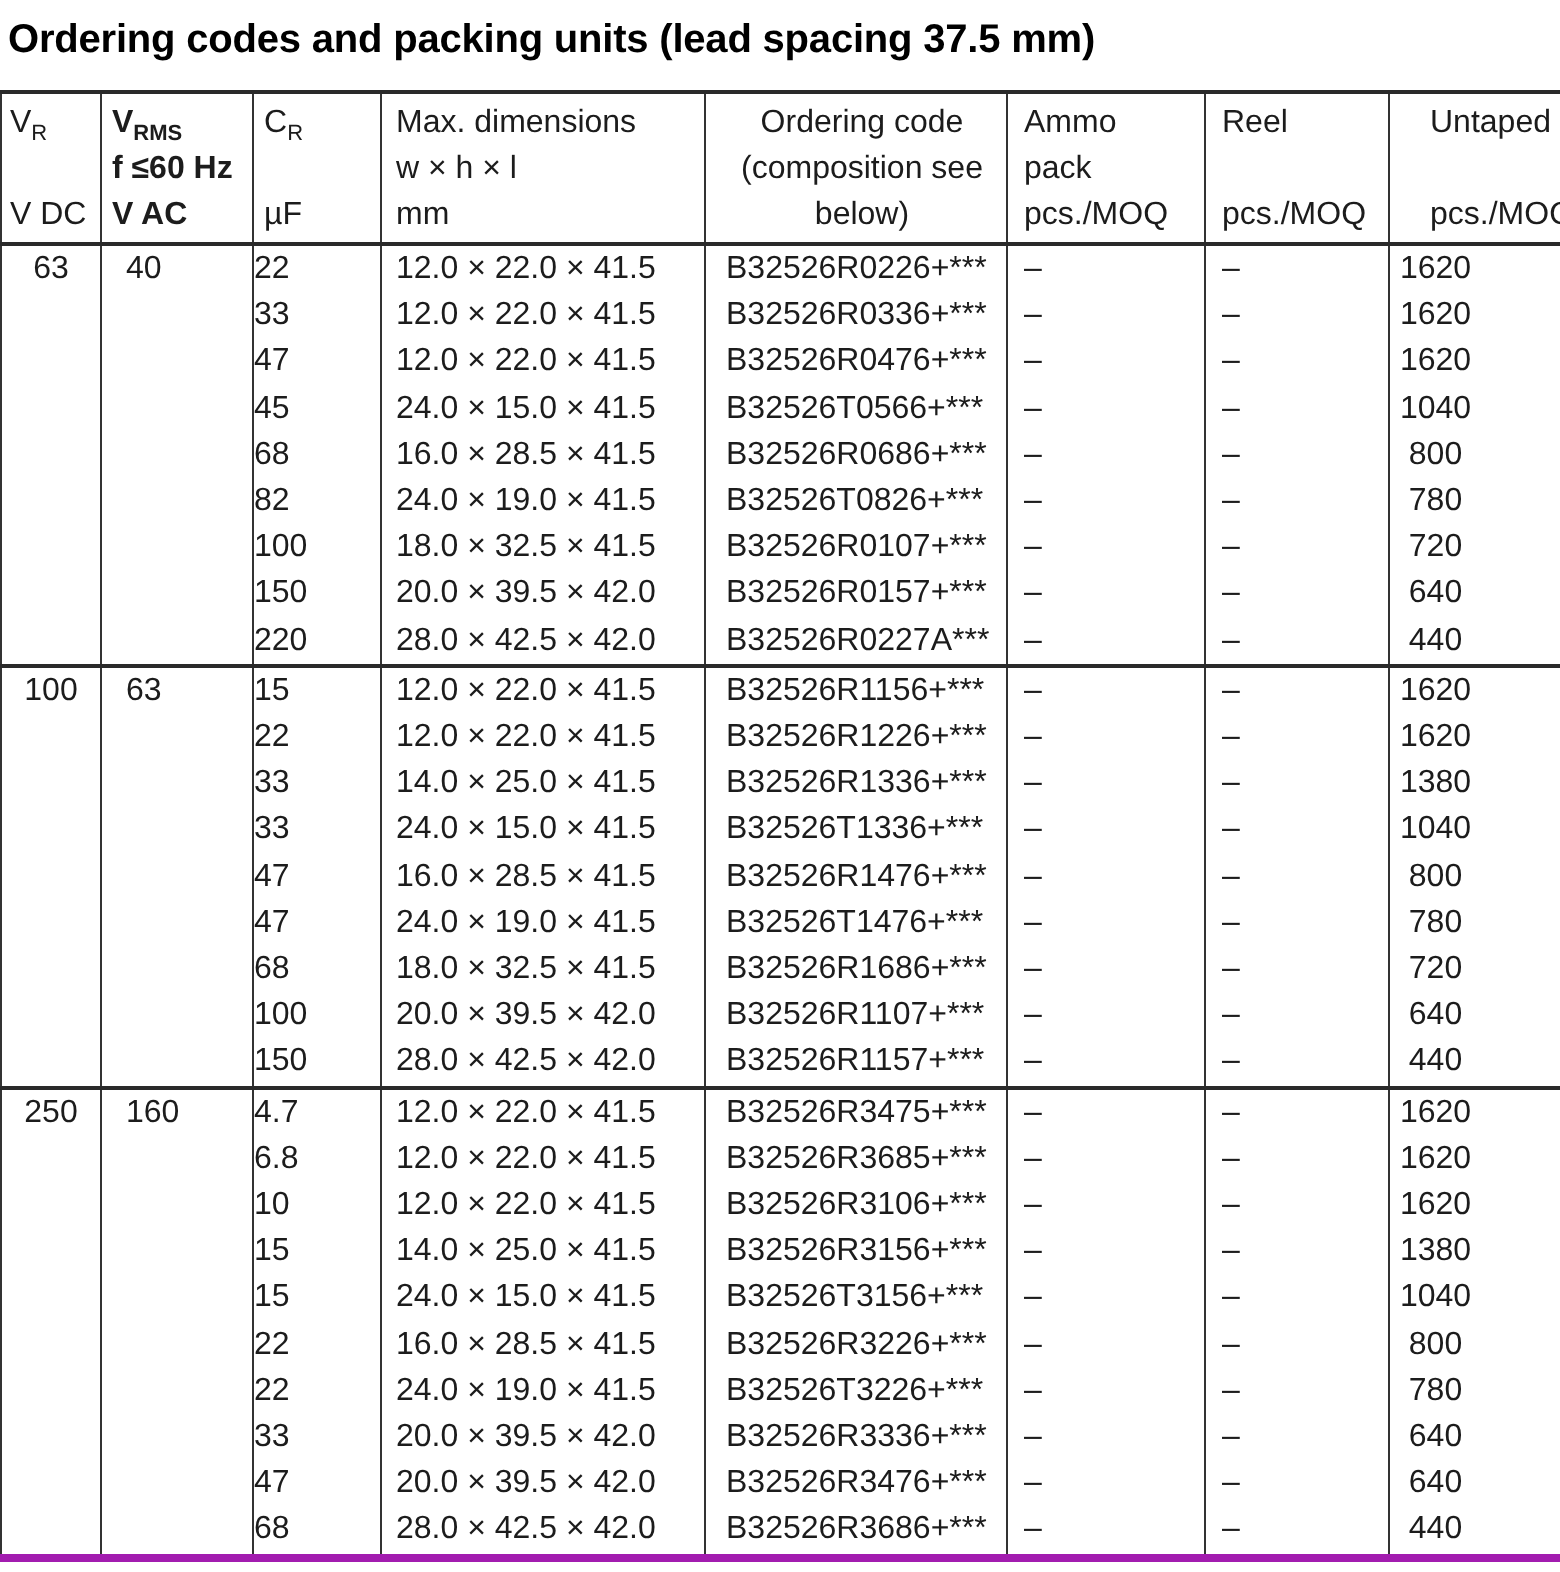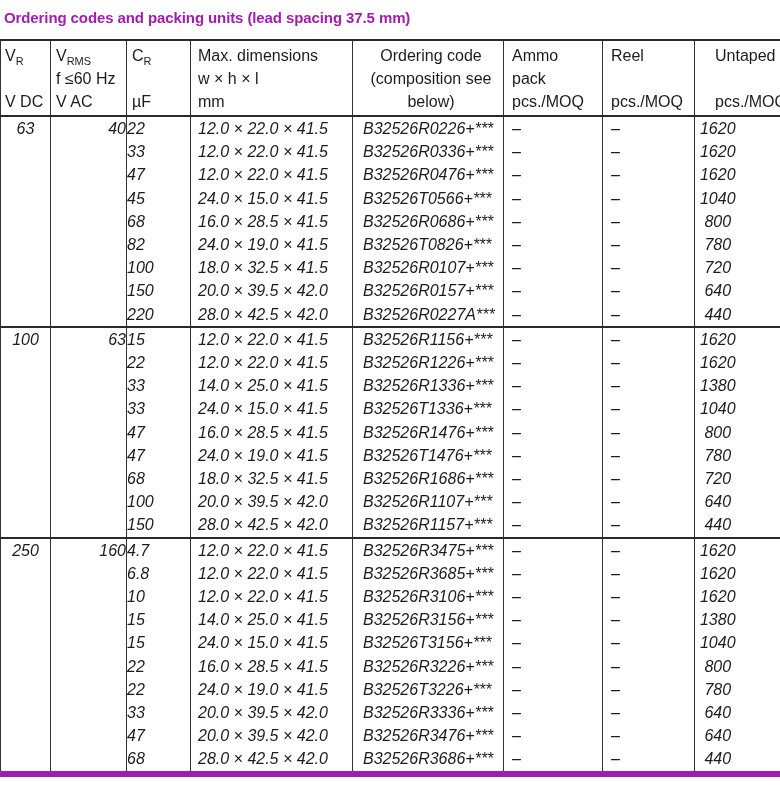--- a/index.html
+++ b/index.html
@@ -1,43 +1,43 @@
 <!DOCTYPE html>
 <html><head>
 <meta charset="utf-8">
 <style>
   html,body{margin:0;padding:0;background:#fff;}
   body{width:780px;height:786px;overflow:hidden;
        font-family:"Liberation Sans","DejaVu Sans",sans-serif;color:#1c1c1c;}
-  .title{font-size:15px;font-weight:bold;letter-spacing:-0.1px;margin:9px 0 0 4px;color:#a21caf;}
+  .title{font-size:20px;font-weight:bold;letter-spacing:-0.1px;margin:9px 0 0 4px;color:#000000;}
   table.otable{border-collapse:collapse;table-layout:fixed;width:780px;margin-top:13px;
-       border-top:2px solid #2a2a2a;border-bottom:6px solid #a21caf;}
+       border-top:2px solid #2a2a2a;border-bottom:4px solid #a21caf;}
   thead{border-bottom:2px solid #2a2a2a;}
-  tbody{border-top:2px solid #2a2a2a;font-style:italic;}
+  tbody{border-top:2px solid #2a2a2a;}
   th,td{font-weight:normal;font-size:16px;line-height:23.2px;padding:0;margin:0;
        vertical-align:top;white-space:nowrap;overflow:hidden;}
   th{text-align:left;}
   .hline{height:23px;line-height:23px;}
   thead th{padding-top:3px;padding-bottom:2px;}
   sub{font-size:11px;line-height:0;}
   
   .c-vr,.c-vac,.c-cr,.c-dims,.c-code,.c-ammo,.c-reel,.c-untaped{border-left:1px solid #333;}
   
   td.c-vr{text-align:center;}
-  td.c-vac{padding-left:12px;text-align:right;}
+  td.c-vac{padding-left:12px;}
   td.c-cr{padding-right:30px;}
   td.c-cr.dec{padding-right:10px;}
   td.c-dims{padding-left:7px;}
   td.c-code{padding-left:10px;}
   td.c-ammo{padding-left:8px;}
   td.c-reel{padding-left:8px;}
   td.c-untaped{text-align:center;padding-right:40px;}
   
   th.c-vr{padding-left:4px;}
-  th.c-vac{padding-left:5px;}
+  th.c-vac{padding-left:5px;font-weight:bold;}
   th.c-cr{padding-left:5px;}
   th.c-dims{padding-left:7px;}
   th.c-code{padding-left:6px;text-align:center;}
   th.c-ammo{padding-left:8px;margin-top:48px;}
   th.c-reel{padding-left:8px;margin-left:16px;}
   th.c-untaped{padding-left:20px;}
 </style>
 </head>
 <body>
 

